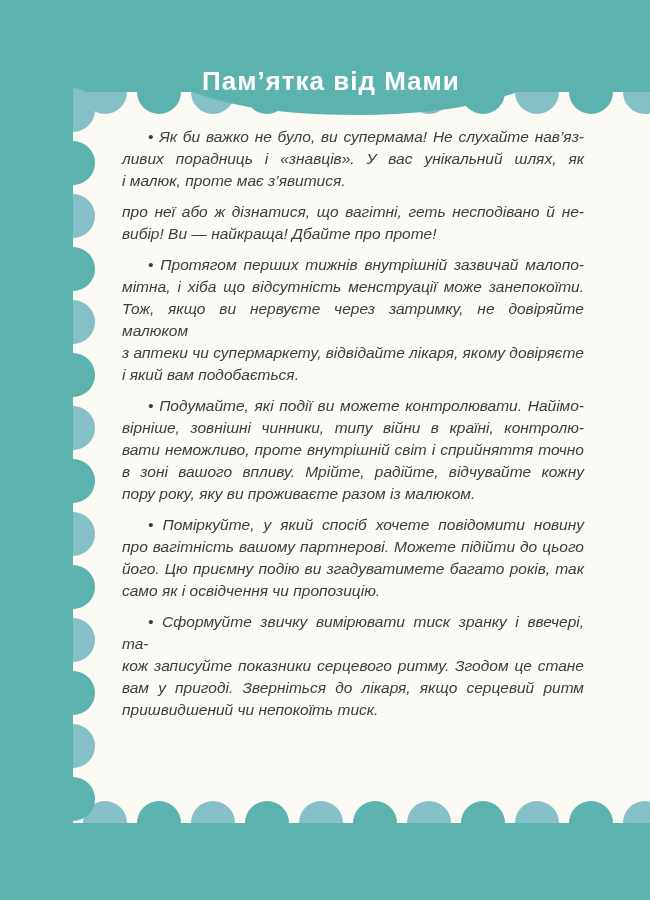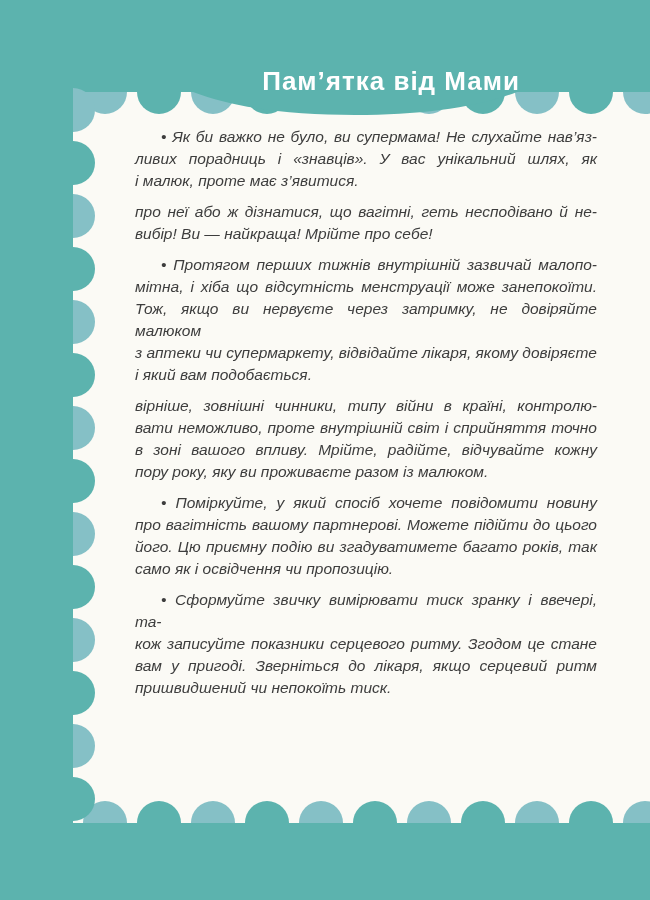--- a/index.html
+++ b/index.html
@@ -14,27 +14,27 @@
     position:absolute;left:73px;top:92px;width:577px;height:731px;
     background:var(--card,#fbfaf5);
   }
   
   .scallop{position:absolute;}
   .scallop.light{background:var(--scallop-light,#85c0c6);}
   .scallop.dark{background:var(--background,#5cb3ae);}
   
   .tab-svg{position:absolute;left:185px;top:92px;display:block;}
   .title{
-    position:absolute;left:180px;top:66px;width:340px;
-    text-align:right;color:var(--title,#ffffff);
+    position:absolute;left:202px;top:66px;width:340px;
+    text-align:left;color:var(--title,#ffffff);
     font-size:26px;font-weight:bold;letter-spacing:1px;white-space:nowrap;
   }
   
   .memo-text{
-    position:absolute;left:135px;top:126px;width:462px;
+    position:absolute;left:122px;top:126px;width:462px;
     color:var(--text,#3d3d3d);
     font-style:italic;font-size:15.5px;line-height:22px;
   }
   .para{margin:0 0 9px 0;}
   .line{text-align:justify;text-align-last:justify;hyphens:none;}
   .line.first{text-indent:26px;}
   .line.last{text-align-last:left;}
 </style>
 </head>
 <body>
@@ -89,30 +89,31 @@
   <div class="title" style="z-index: 4;">Пам’ятка від Мами</div>
 
   <div class="memo-text">
       <div class="para">
         <div class="line first">• Як би важко не було, ви супермама! Не слухайте нав’яз-</div>
         <div class="line">ливих порадниць і «знавців». У вас унікальний шлях, як</div>
         <div class="line last">і малюк, проте має з’явитися.</div>
       </div>
       <div class="para">
         <div class="line">про неї або ж дізнатися, що вагітні, геть несподівано й не-</div>
-        <div class="line last">вибір! Ви — найкраща! Мрійте про себе!</div>
+        <div class="line last">вибір! Ви — найкраща! Дбайте про проте!</div>
       </div>
       <div class="para">
         <div class="line first">• Протягом перших тижнів внутрішній зазвичай малопо-</div>
         <div class="line">мітна, і хіба що відсутність менструації може занепокоїти.</div>
         <div class="line">Тож, якщо ви нервуєте через затримку, не довіряйте малюком</div>
         <div class="line">з аптеки чи супермаркету, відвідайте лікаря, якому довіряєте</div>
         <div class="line last">і який вам подобається.</div>
       </div>
       <div class="para">
+        <div class="line first">• Подумайте, які події ви можете контролювати. Найімо-</div>
         <div class="line">вірніше, зовнішні чинники, типу війни в країні, контролю-</div>
         <div class="line">вати неможливо, проте внутрішній світ і сприйняття точно</div>
         <div class="line">в зоні вашого впливу. Мрійте, радійте, відчувайте кожну</div>
         <div class="line last">пору року, яку ви проживаєте разом із малюком.</div>
       </div>
       <div class="para">
         <div class="line first">• Поміркуйте, у який спосіб хочете повідомити новину</div>
         <div class="line">про вагітність вашому партнерові. Можете підійти до цього</div>
         <div class="line">його. Цю приємну подію ви згадуватимете багато років, так</div>
         <div class="line last">само як і освідчення чи пропозицію.</div>

